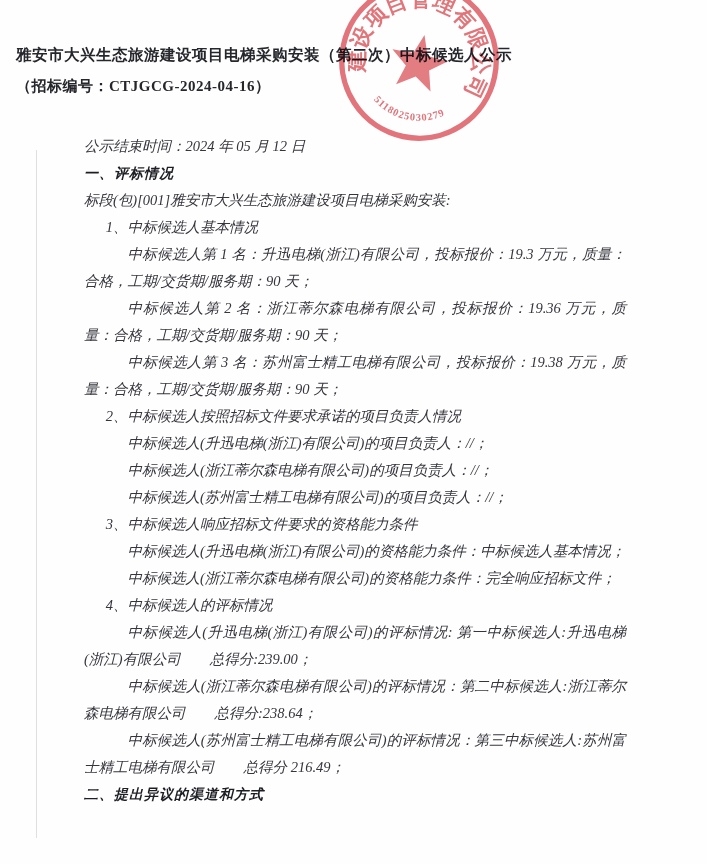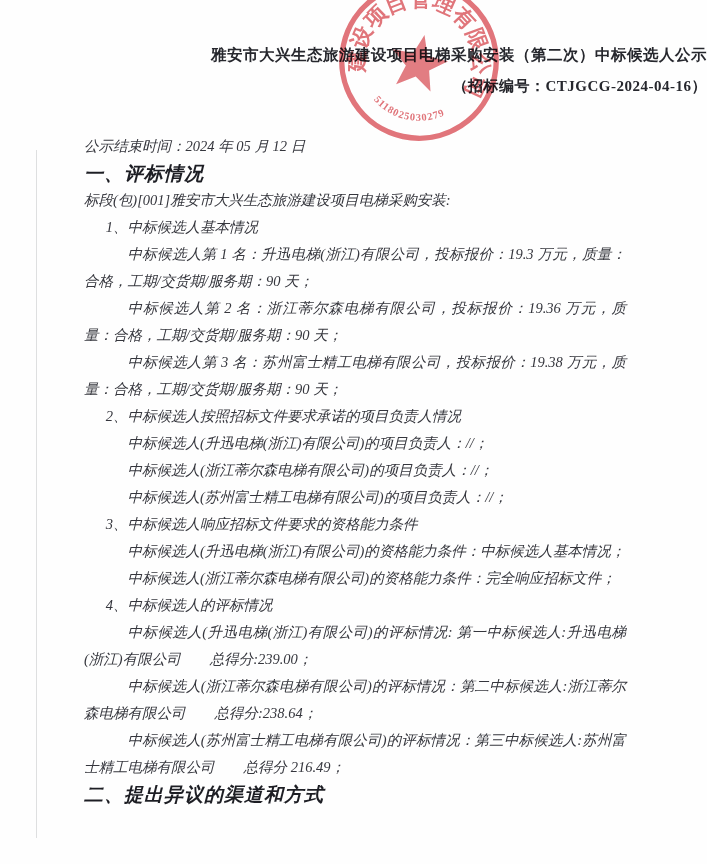--- a/index.html
+++ b/index.html
@@ -16,39 +16,40 @@
 
   
   .scan-line {
     position: absolute; left: 36px; top: 150px;
     width: 1px; height: 688px;
     background: rgba(110,112,120,0.22);
   }
 
   .titles {
     position: absolute; top: 40px; left: 0; right: 0;
-    text-align: right;
+    text-align: left;
     font-weight: bold;
     color: #26272d;
+    padding-left: 16px;
   }
   .title1 { font-size: 15.5px; line-height: 30px; letter-spacing: 0.5px; }
   .title2 { font-size: 15px; line-height: 33px; letter-spacing: 0.5px; }
 
   .doc-body {
     position: absolute;
     top: 133px; left: 84px;
     width: 542px;
     font-size: 14.5px;
     line-height: 27px;
     text-align: justify;
   }
   .doc-body p { margin: 0; font-style: italic; }
   .h {
     font-weight: bold;
-    font-size: 19px;
+    font-size: 14px;
     color: #1d1e24;
     letter-spacing: 1px;
     margin: 5px 0 4px;
   }
   .sub { padding-left: 1.5em; margin-top: 1px; }
   .para { text-indent: 3em; }
 
   .seal {
     position: absolute;
     left: 336px; top: -22px;

